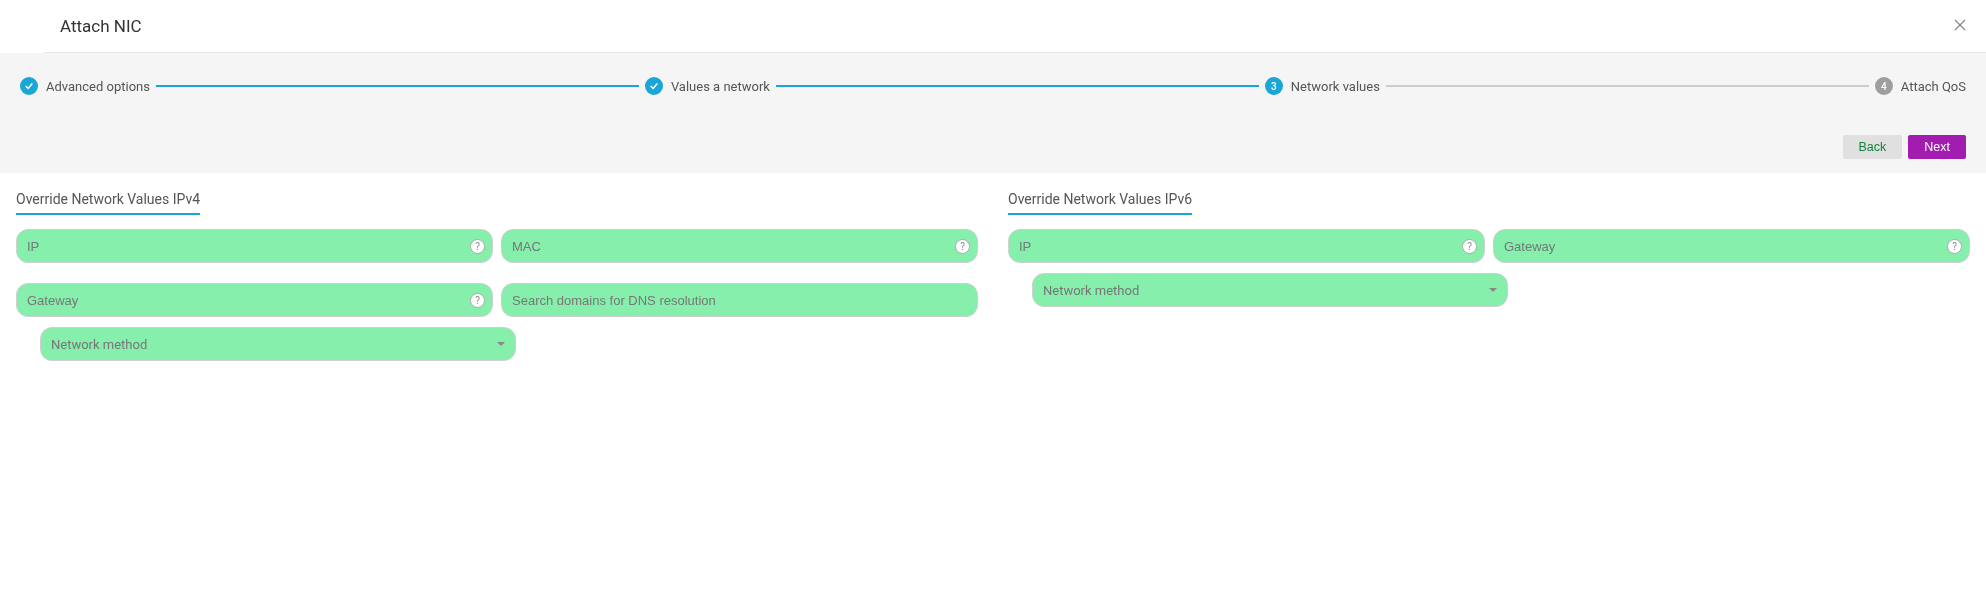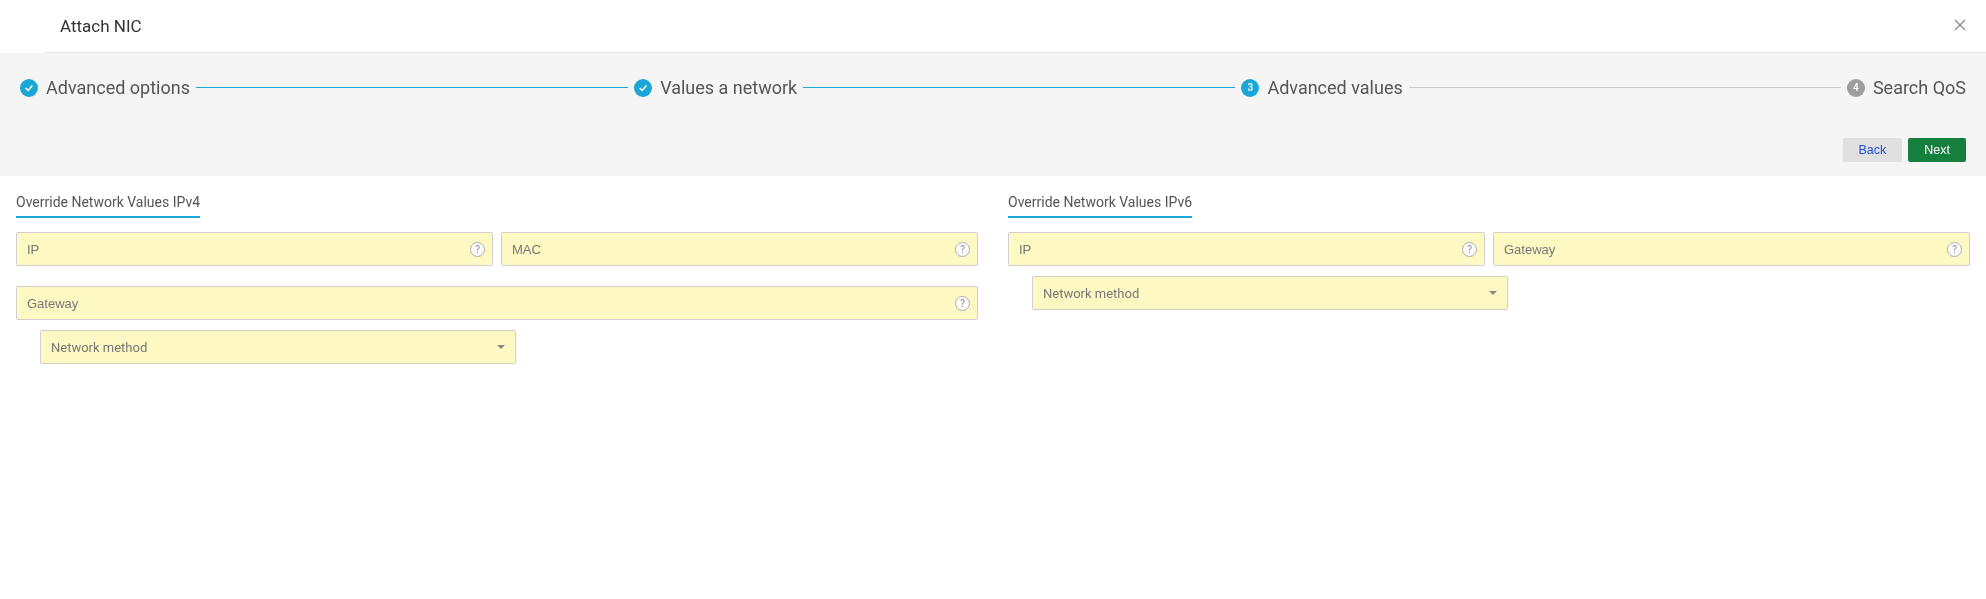--- a/index.html
+++ b/index.html
@@ -62,21 +62,21 @@
     .step-marker.pending {
       background: #9e9e9e;
       color: #fff;
     }
     .step-marker svg {
       width: 10px;
       height: 10px;
     }
     .step-label {
       margin-left: 8px;
-      font-size: 18px;
+      font-size: 13px;
       color: #555;
       white-space: nowrap;
     }
     .step-line {
       flex: 1;
       height: 1.5px;
       margin: 0 6px;
     }
     .step-line.done { background: #1aa6d6; }
     .step-line.pending { background: #ccc; }
@@ -88,24 +88,24 @@
     }
     .btn {
       padding: 5px 16px;
       border: none;
       border-radius: 2px;
       font-size: 12.5px;
       cursor: pointer;
     }
     .btn-back {
       background: #e0e0e0;
-      color: #1d4ed8;
+      color: #15803d;
     }
     .btn-next {
-      background: #15803d;
+      background: #a21caf;
       color: #fff;
     }
     .content {
       display: flex;
       padding: 14px 16px;
       gap: 30px;
       justify-content: space-between;
     }
     .column {
       flex: 1;
@@ -130,24 +130,24 @@
       display: flex;
       align-items: center;
     }
     .input-wrap input,
     .input-wrap select,
     .select-box {
       width: 100%;
       height: 32px;
       padding: 16px 10px;
       border: 1px solid #d0d0d0;
-      border-radius: 2px;
+      border-radius: 12px;
       font-size: 13px;
       color: #777;
-      background: #fef9c3;
+      background: #86efac;
       outline: none;
     }
     .input-wrap input::placeholder { color: #777; }
     .input-wrap input.has-help { padding-right: 30px; }
     .help-icon {
       position: absolute;
       right: 8px;
       width: 15px;
       height: 15px;
       border: 1px solid #aaa;
@@ -203,26 +203,26 @@
       <div class="step-marker done">
         <svg viewBox="0 0 12 12">
             <path d="M2 6 L5 9 L10 3" stroke="#fff" stroke-width="1.8" fill="none"></path>
           </svg>
       </div>
       <span class="step-label">Values a network</span>
     </div>
     <div class="step-line done"></div>
     <div class="step">
       <div class="step-marker current">3</div>
-      <span class="step-label">Advanced values</span>
+      <span class="step-label">Network values</span>
     </div>
     <div class="step-line pending"></div>
     <div class="step">
       <div class="step-marker pending">4</div>
-      <span class="step-label">Search QoS</span>
+      <span class="step-label">Attach QoS</span>
     </div>
   </div>
   <div class="stepper-buttons">
     <button class="btn btn-back">Back</button>
     <button class="btn btn-next">Next</button>
   </div>
 </div>
 
 <div class="content">
 
@@ -241,20 +241,23 @@
     </div>
 
     <div class="form-row">
     </div>
 
     <div class="form-row">
       <div class="input-wrap">
         <input class="has-help" type="text" placeholder="Gateway" style="">
         <div class="help-icon">?</div>
       </div>
+      <div class="input-wrap">
+        <input type="text" placeholder="Search domains for DNS resolution" style="">
+      </div>
     </div>
 
     <div class="form-row">
       <div class="select-box">
         <span>Network method</span>
         <span class="caret-down"></span>
       </div>
       <div></div>
     </div>
   </div>

